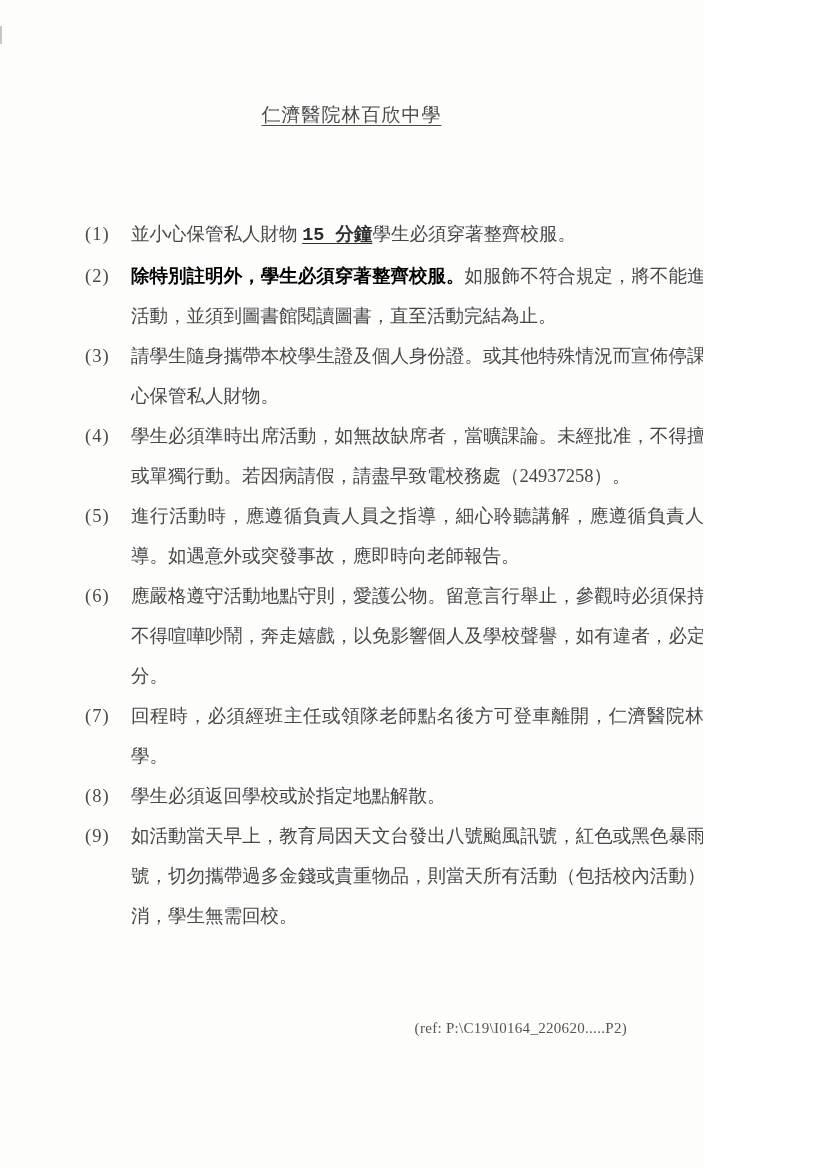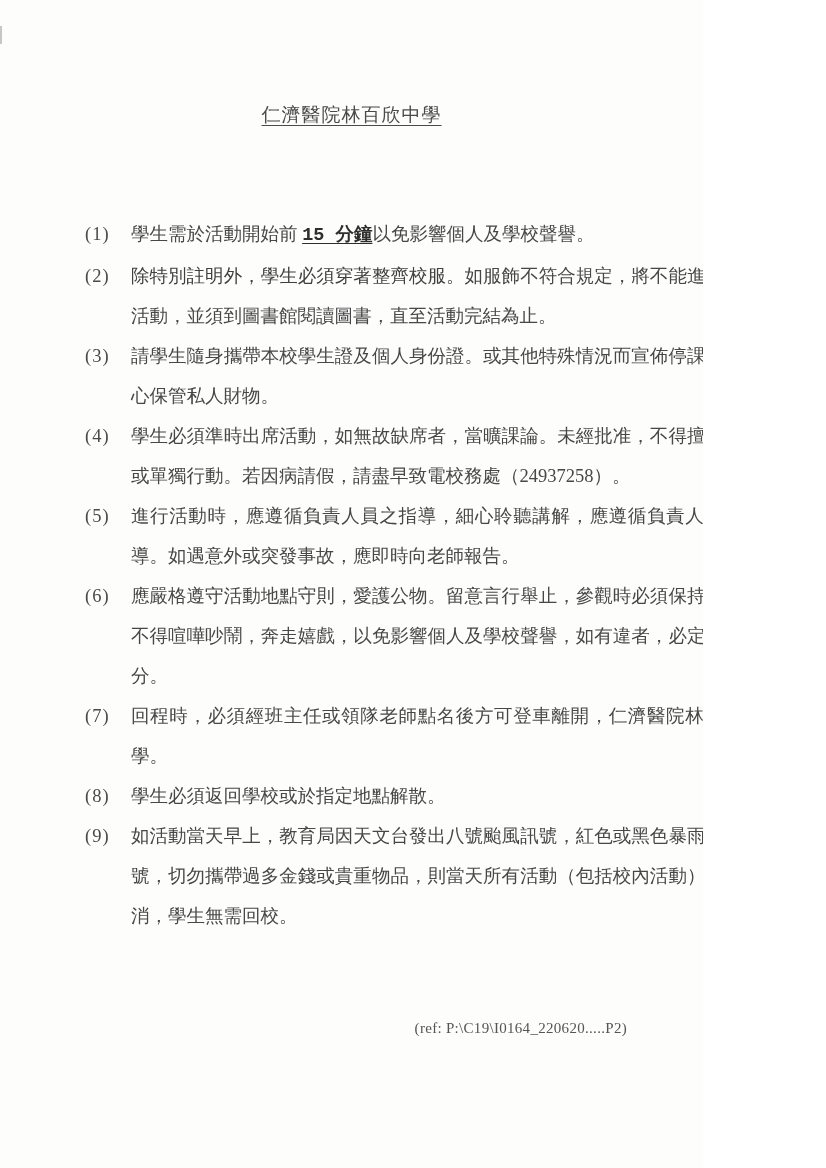--- a/index.html
+++ b/index.html
@@ -62,22 +62,22 @@
     letter-spacing: 1px;
     color: #4a4a4a;
   }
   .item .text {
     flex: 1;
     text-align: justify;
     text-justify: inter-ideograph;
     color: #474747;
   }
   .seg-b {
-    font-weight: normal;
-    color: #404040;
+    font-weight: bold;
+    color: #000000;
   }
   .seg-bu {
     font-weight: bold;
     color: #2e2e2e;
     text-decoration: underline;
     text-underline-offset: 3px;
     font-family: Liberation Mono, monospace;
   }
   .footer-ref {
     position: absolute;
@@ -96,21 +96,21 @@
   <div class="edge-artifact"></div>
 
   <header class="title-block">
     <div class="title-line">仁濟醫院林百欣中學</div>
   </header>
 
   <ol class="items">
 
     <li class="item">
       <span class="num">(1)</span>
-      <span class="text"><span>學生需於活動開始前 </span><span class="seg-bu">15 分鐘</span><span>以免影響個人及學校聲譽。</span></span>
+      <span class="text"><span>並小心保管私人財物 </span><span class="seg-bu">15 分鐘</span><span>學生必須穿著整齊校服。</span></span>
     </li>
 
     <li class="item">
       <span class="num">(2)</span>
       <span class="text"><span class="seg-b">除特別註明外，學生必須穿著整齊校服。</span><span>如服飾不符合規定，將不能進行任何活動，並須到圖書館閱讀圖書，直至活動完結為止。</span></span>
     </li>
 
     <li class="item">
       <span class="num">(3)</span>
       <span class="text">請學生隨身攜帶本校學生證及個人身份證。或其他特殊情況而宣佈停課，並小心保管私人財物。</span>

